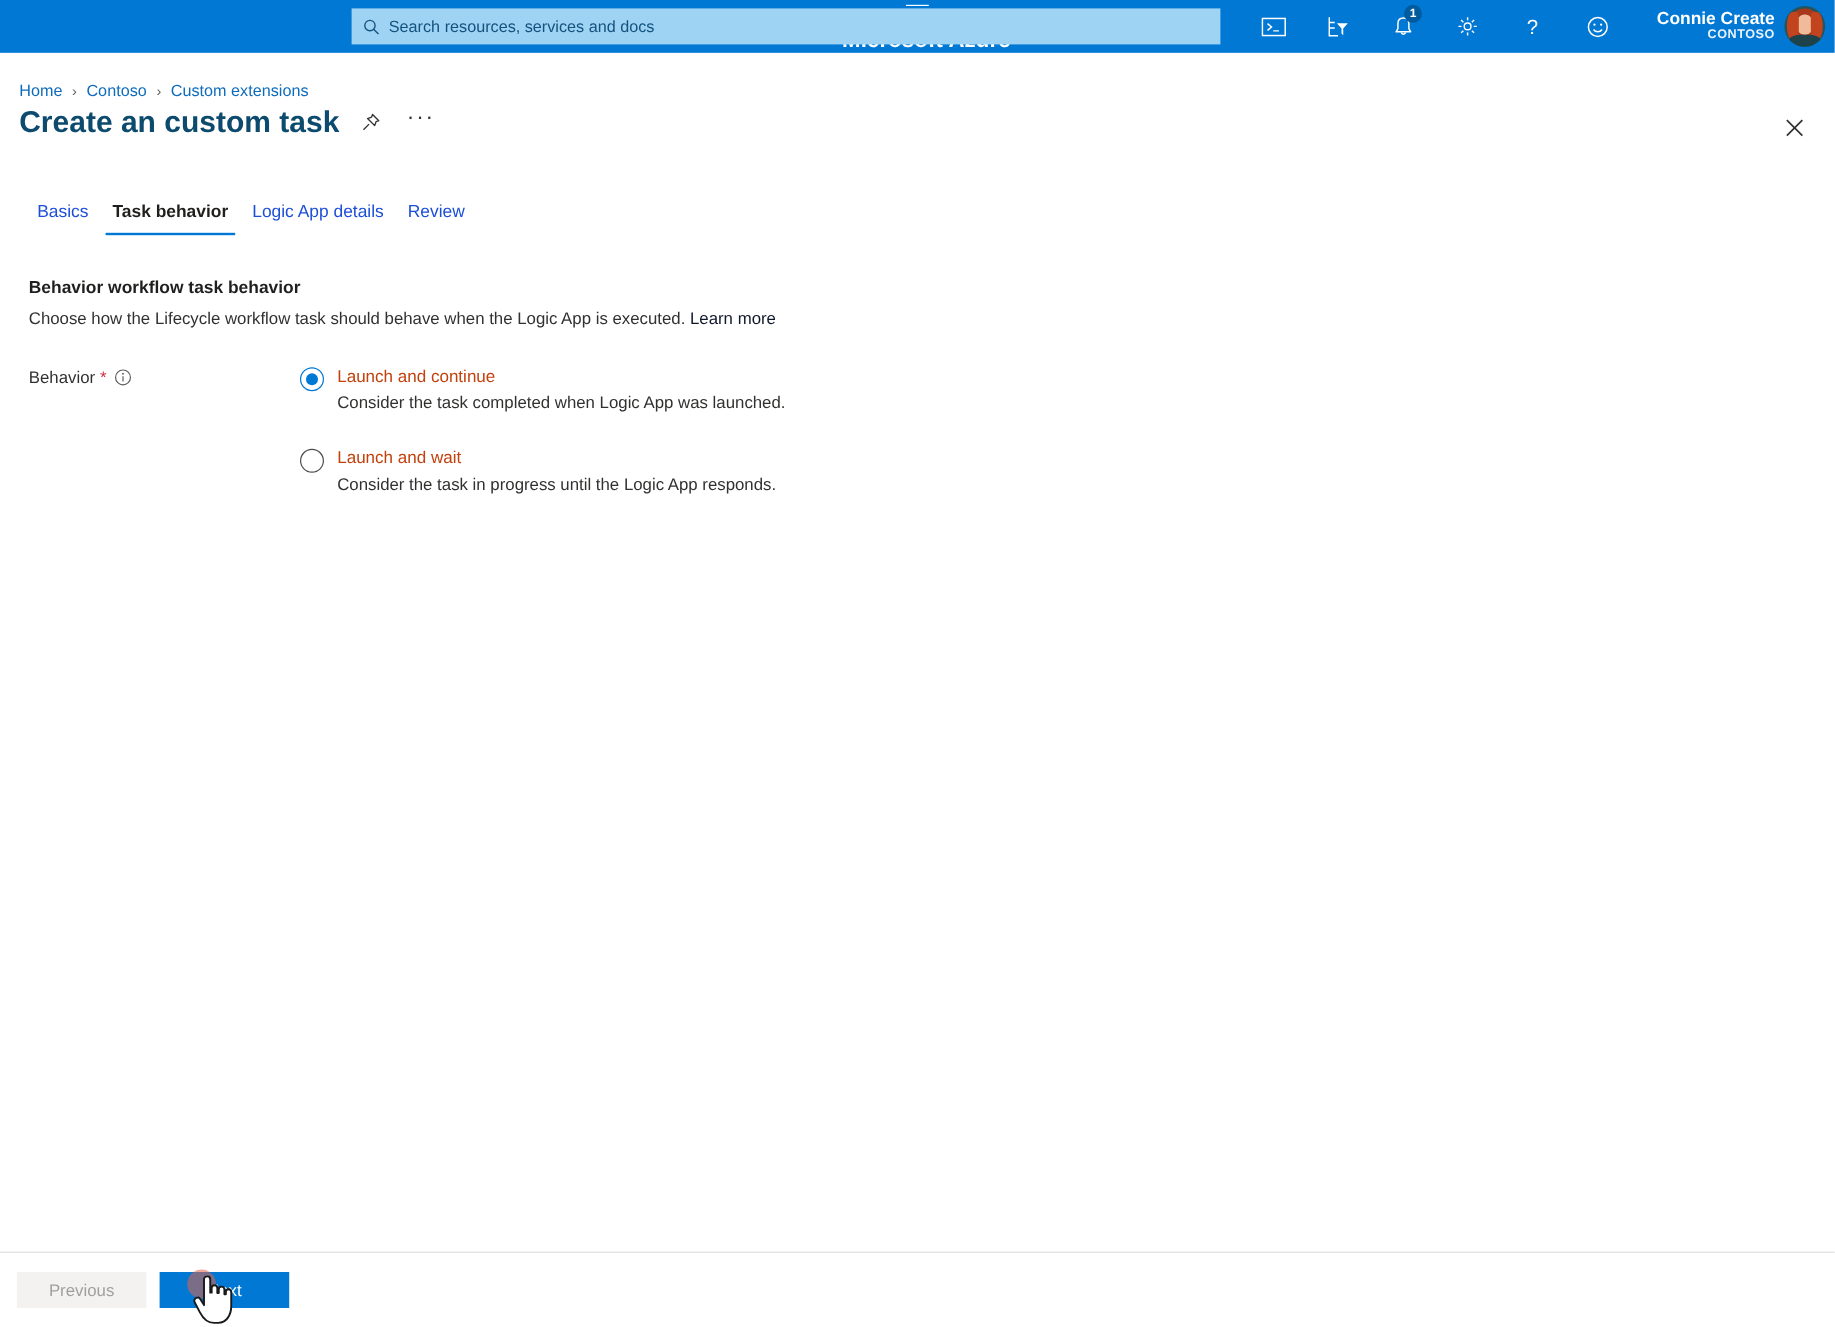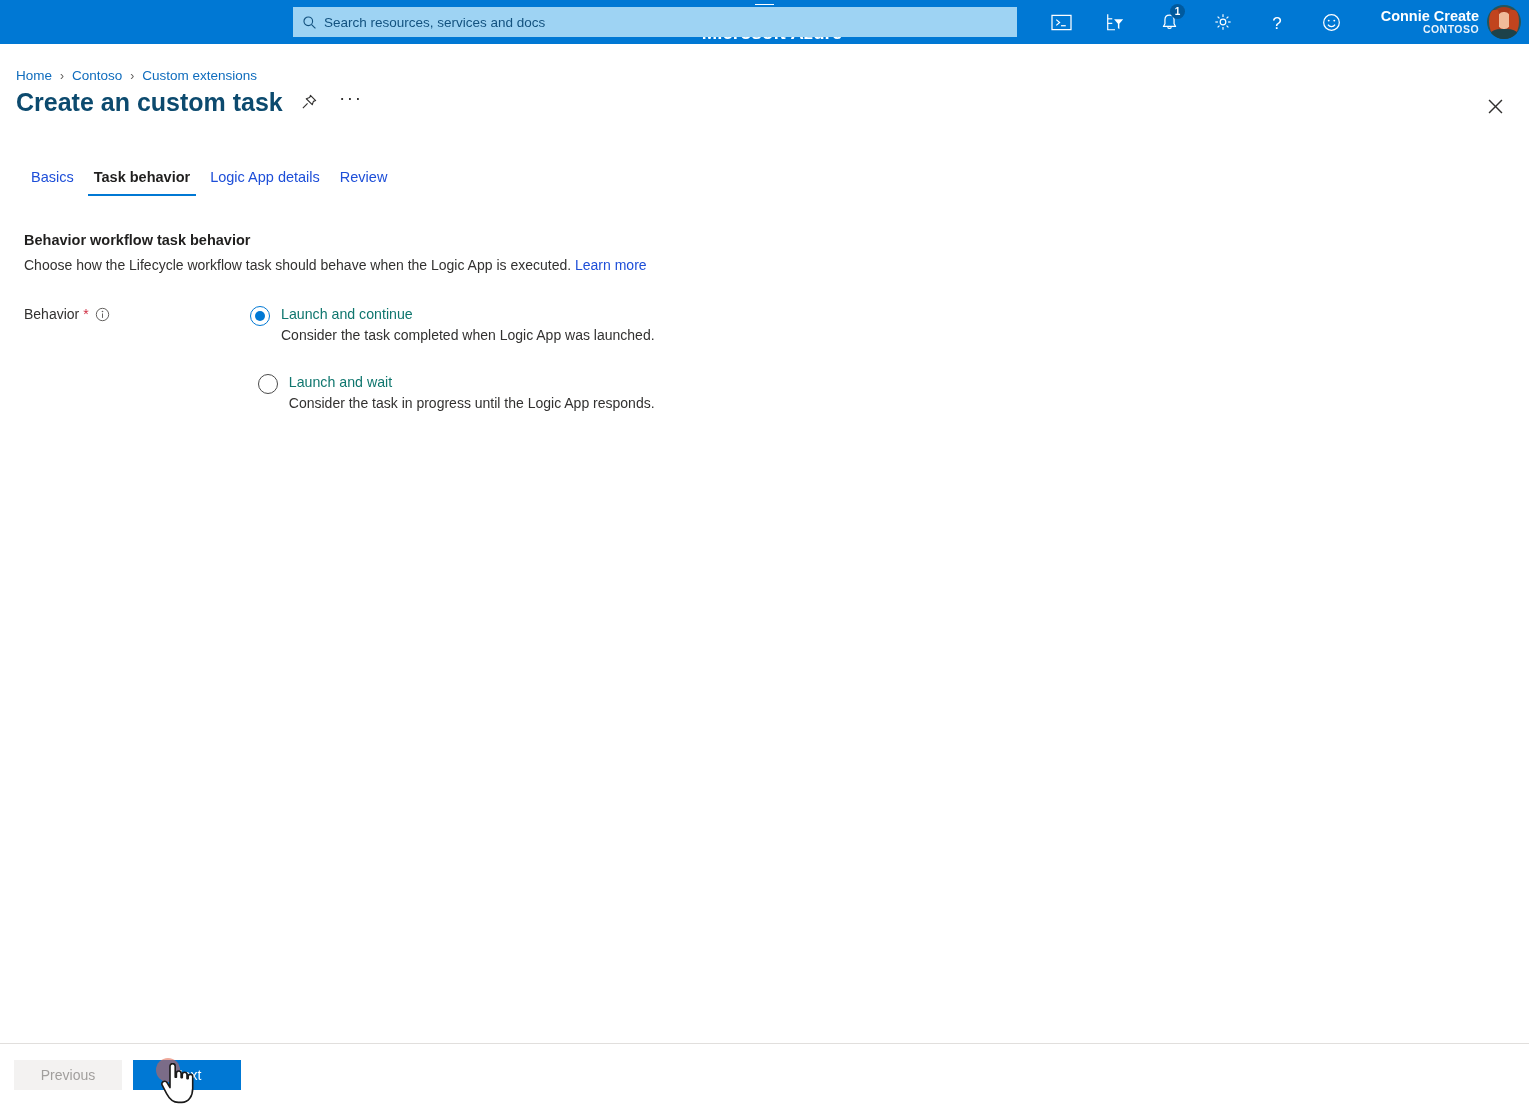--- a/index.html
+++ b/index.html
@@ -239,21 +239,21 @@
     color: #201f1e;
   }
   .section-desc {
     position: absolute;
     left: 24px; top: 257px;
     font-size: 14px;
     color: #323130;
     white-space: nowrap;
   }
   .section-desc a {
-    color: #1d4ed8;
+    color: #0f172a;
     text-decoration: none;
     cursor: pointer;
   }
 
   .field-label {
     position: absolute;
     left: 24px; top: 306px;
     display: flex;
     align-items: center;
     font-size: 14px;
@@ -265,21 +265,21 @@
   .radio-group {
     position: absolute;
     left: 250px; top: 305px;
   }
   .radio-option {
     display: flex;
     align-items: flex-start;
     margin-bottom: 28px;
     cursor: pointer;
   }
-  .radio-option:last-child { margin-bottom: 0; justify-content: flex-end; }
+  .radio-option:last-child { margin-bottom: 0; }
   .radio-mark {
     flex: 0 0 auto;
     width: 20px; height: 20px;
     border-radius: 50%;
     border: 1.6px solid #4a4a4a;
     background: #ffffff;
     position: relative;
     margin-top: 1px;
   }
   .radio-option.selected .radio-mark {
@@ -290,21 +290,21 @@
     position: absolute;
     left: 50%; top: 50%;
     transform: translate(-50%, -50%);
     width: 10px; height: 10px;
     border-radius: 50%;
     background: #0078d4;
   }
   .radio-texts { margin-left: 11px; }
   .radio-title {
     font-size: 14.2px;
-    color: #0f766e;
+    color: #c2410c;
     line-height: 19px;
   }
   .radio-sub {
     font-size: 14px;
     color: #323130;
     line-height: 20px;
     margin-top: 1px;
     white-space: nowrap;
   }
 

